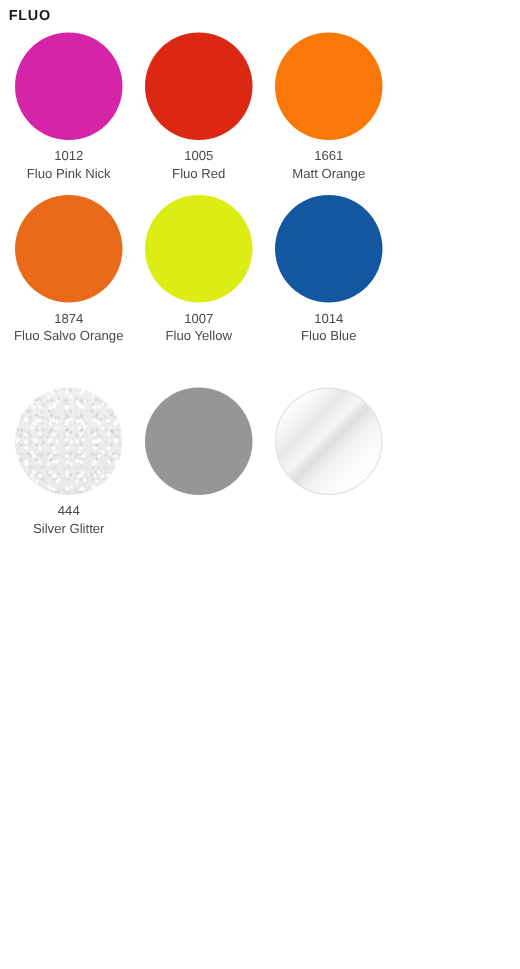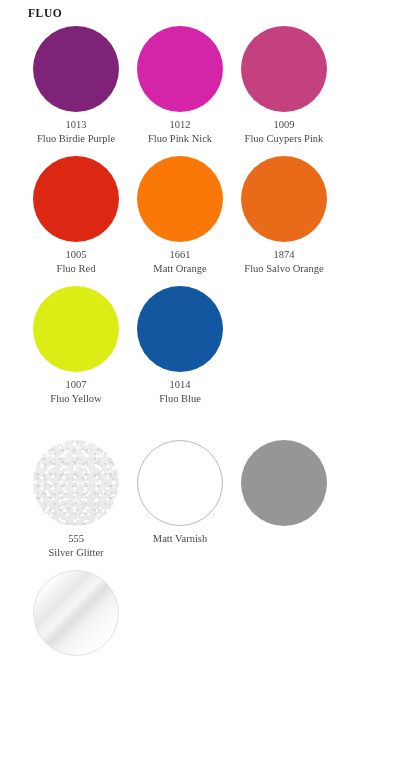--- a/index.html
+++ b/index.html
@@ -14,22 +14,21 @@
     overflow: hidden;
     font-family: "Liberation Sans", sans-serif;
     color: #3b3b3b;
     position: relative;
   }
   .page {
     width: 416px;
     height: 775px;
     position: relative;
     box-sizing: border-box;
-    padding: 0 24px;
-    font-family: Liberation Serif, serif;
+    padding: 0 3px;
   }
   .section-title {
     font-size: 11.5px;
     font-weight: bold;
     letter-spacing: 0.6px;
     color: #1a1a1a;
     margin: 0 0 4px 4px;
     padding-top: 6px;
     line-height: 14px;
   }
@@ -107,37 +106,27 @@
 </style>
 </head>
 <body>
 
 <div class="page">
 
   <div class="section">
     <div class="section-title">FLUO</div>
     <div class="swatch-grid">
 
-      <div class="swatch">
-        <div class="disc" style="background-color: rgb(126, 35, 120);"></div>
-        <div class="code">1013</div>
-        <div class="name">Fluo Birdie Purple</div>
-      </div>
 
       <div class="swatch">
         <div class="disc" style="background-color: rgb(212, 36, 168);"></div>
         <div class="code">1012</div>
         <div class="name">Fluo Pink Nick</div>
       </div>
 
-      <div class="swatch">
-        <div class="disc" style="background-color: rgb(194, 65, 126);"></div>
-        <div class="code">1009</div>
-        <div class="name">Fluo Cuypers Pink</div>
-      </div>
 
       <div class="swatch">
         <div class="disc" style="background-color: rgb(220, 40, 19);"></div>
         <div class="code">1005</div>
         <div class="name">Fluo Red</div>
       </div>
 
 
       <div class="swatch">
         <div class="disc" style="background-color: rgb(250, 120, 7);"></div>
@@ -165,30 +154,25 @@
       </div>
 
     </div>
   </div>
 
   <div class="section specials-block">
     <div class="swatch-grid">
 
       <div class="swatch">
         <div class="disc glitter"></div>
-        <div class="code">555</div>
+        <div class="code">444</div>
         <div class="name">Silver Glitter</div>
       </div>
 
 
-      <div class="swatch">
-        <div class="disc outline"></div>
-
-        <div class="name">Matt Varnish</div>
-      </div>
 
       <div class="swatch">
         <div class="disc" style="background-color: rgb(150, 150, 150);"></div>
 
       </div>
 
       <div class="swatch">
         <div class="disc chrome"></div>
 
       </div>

